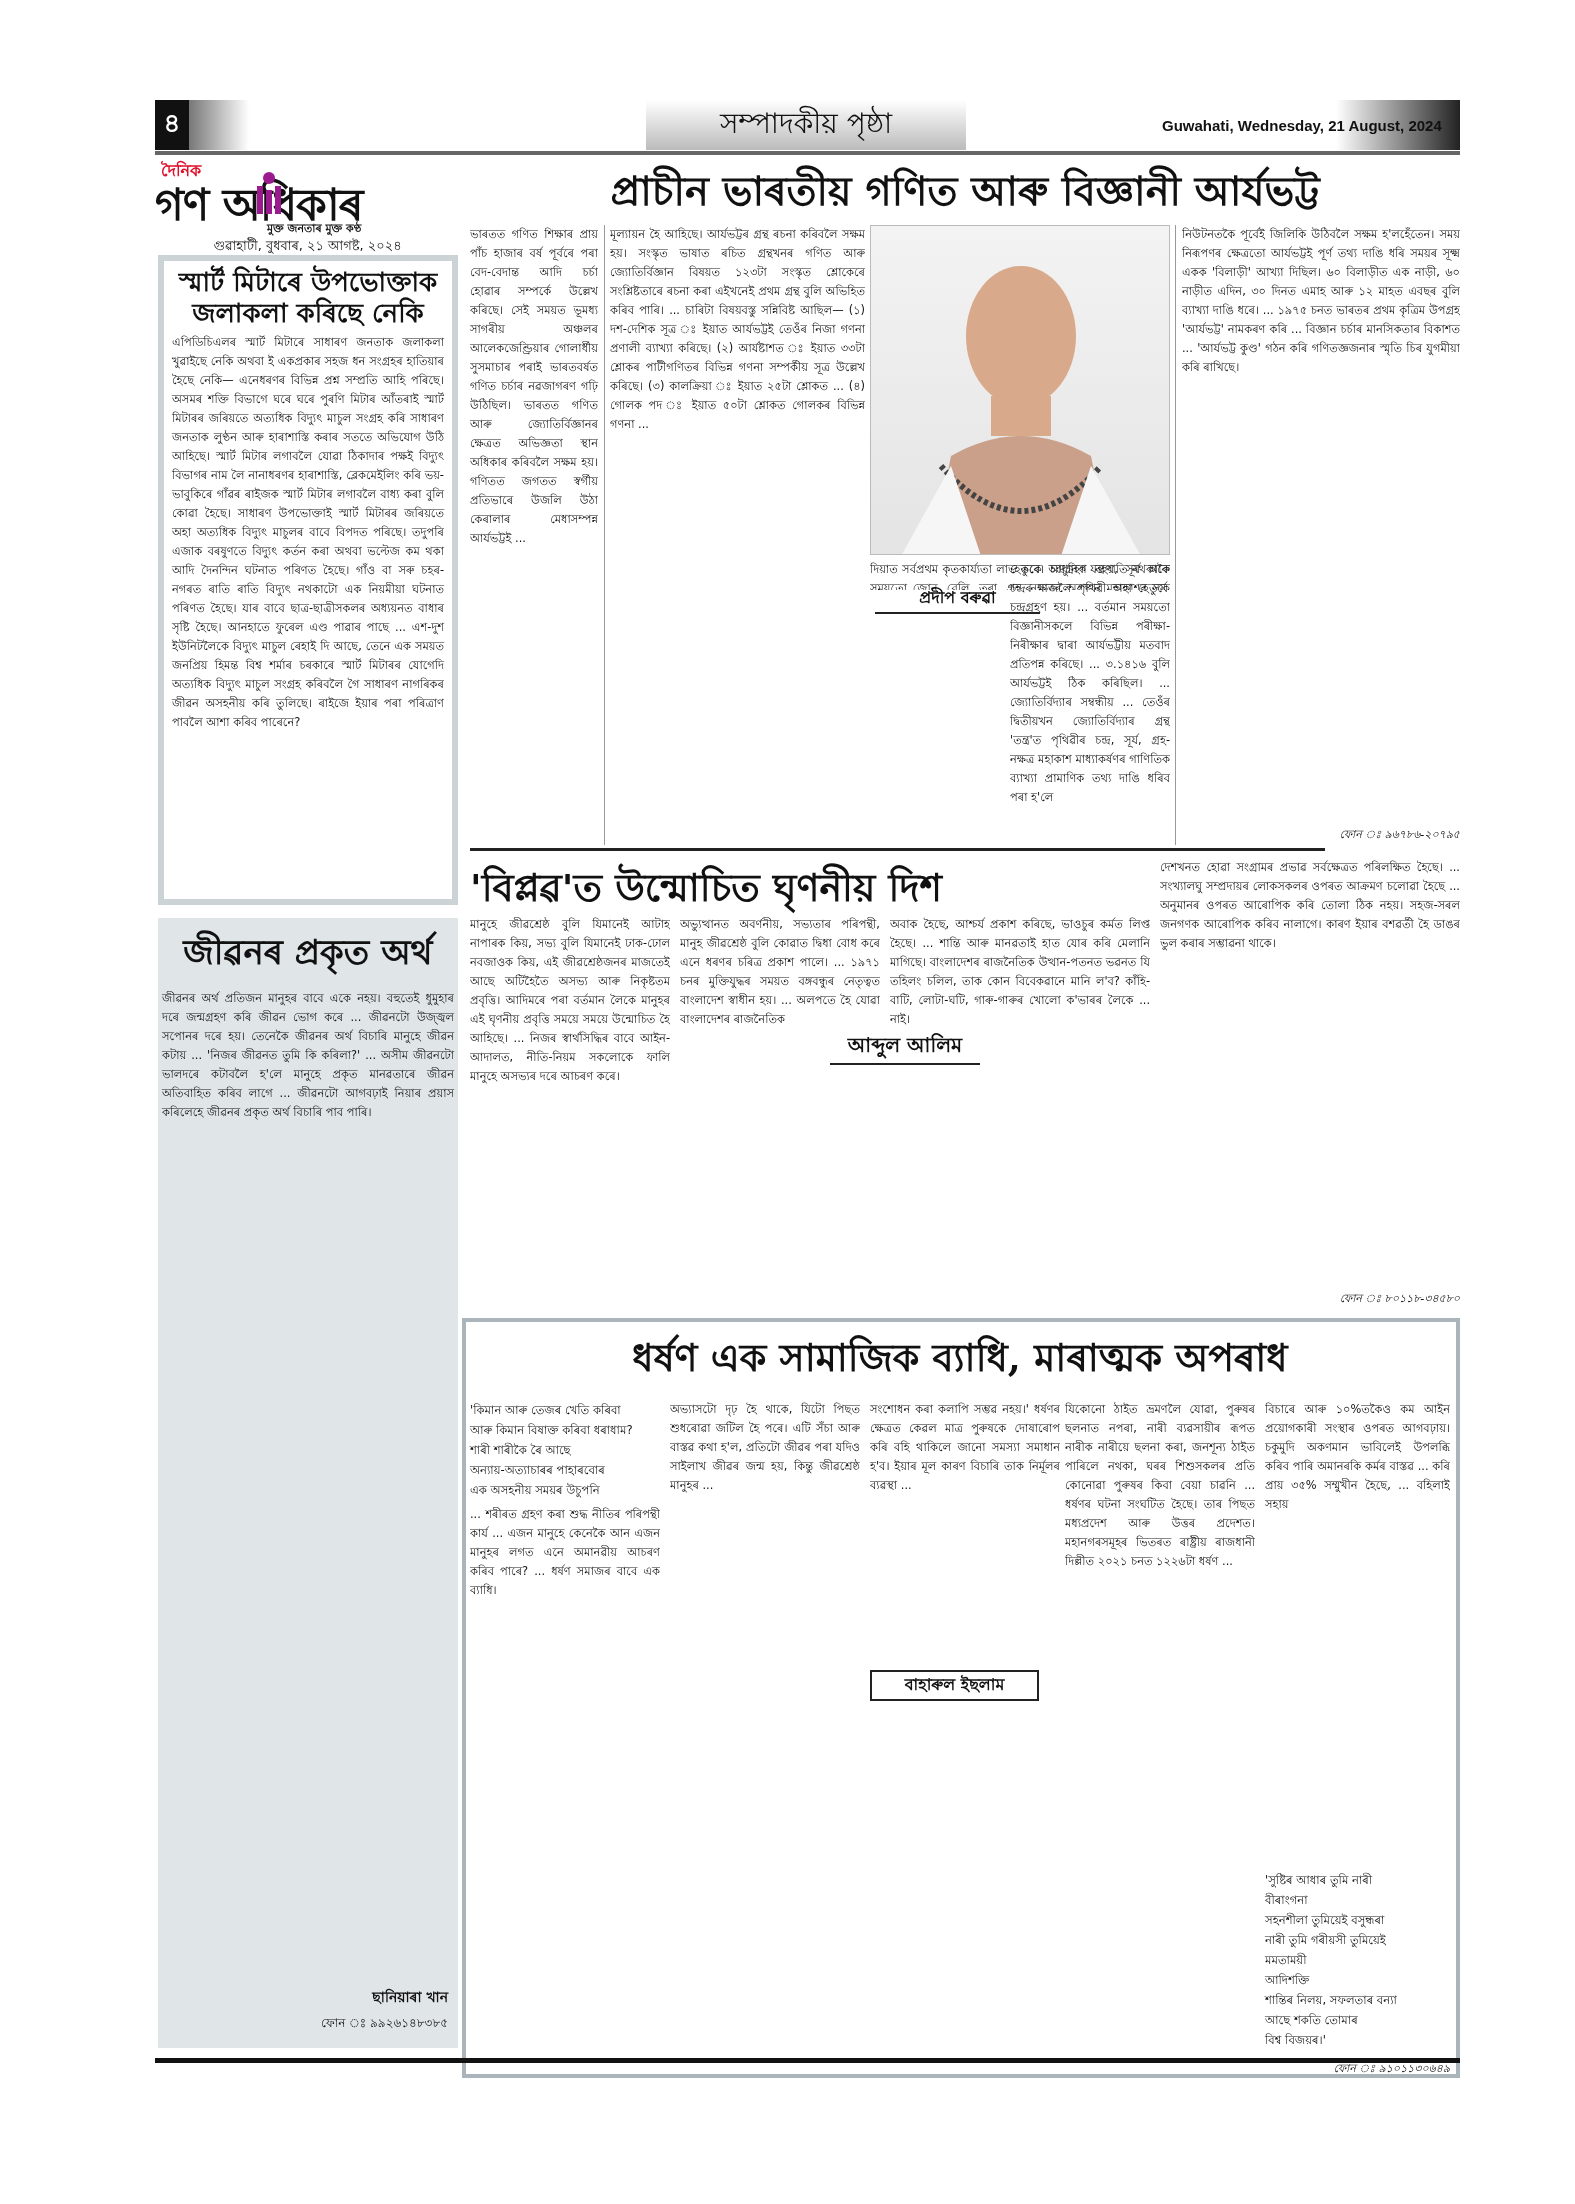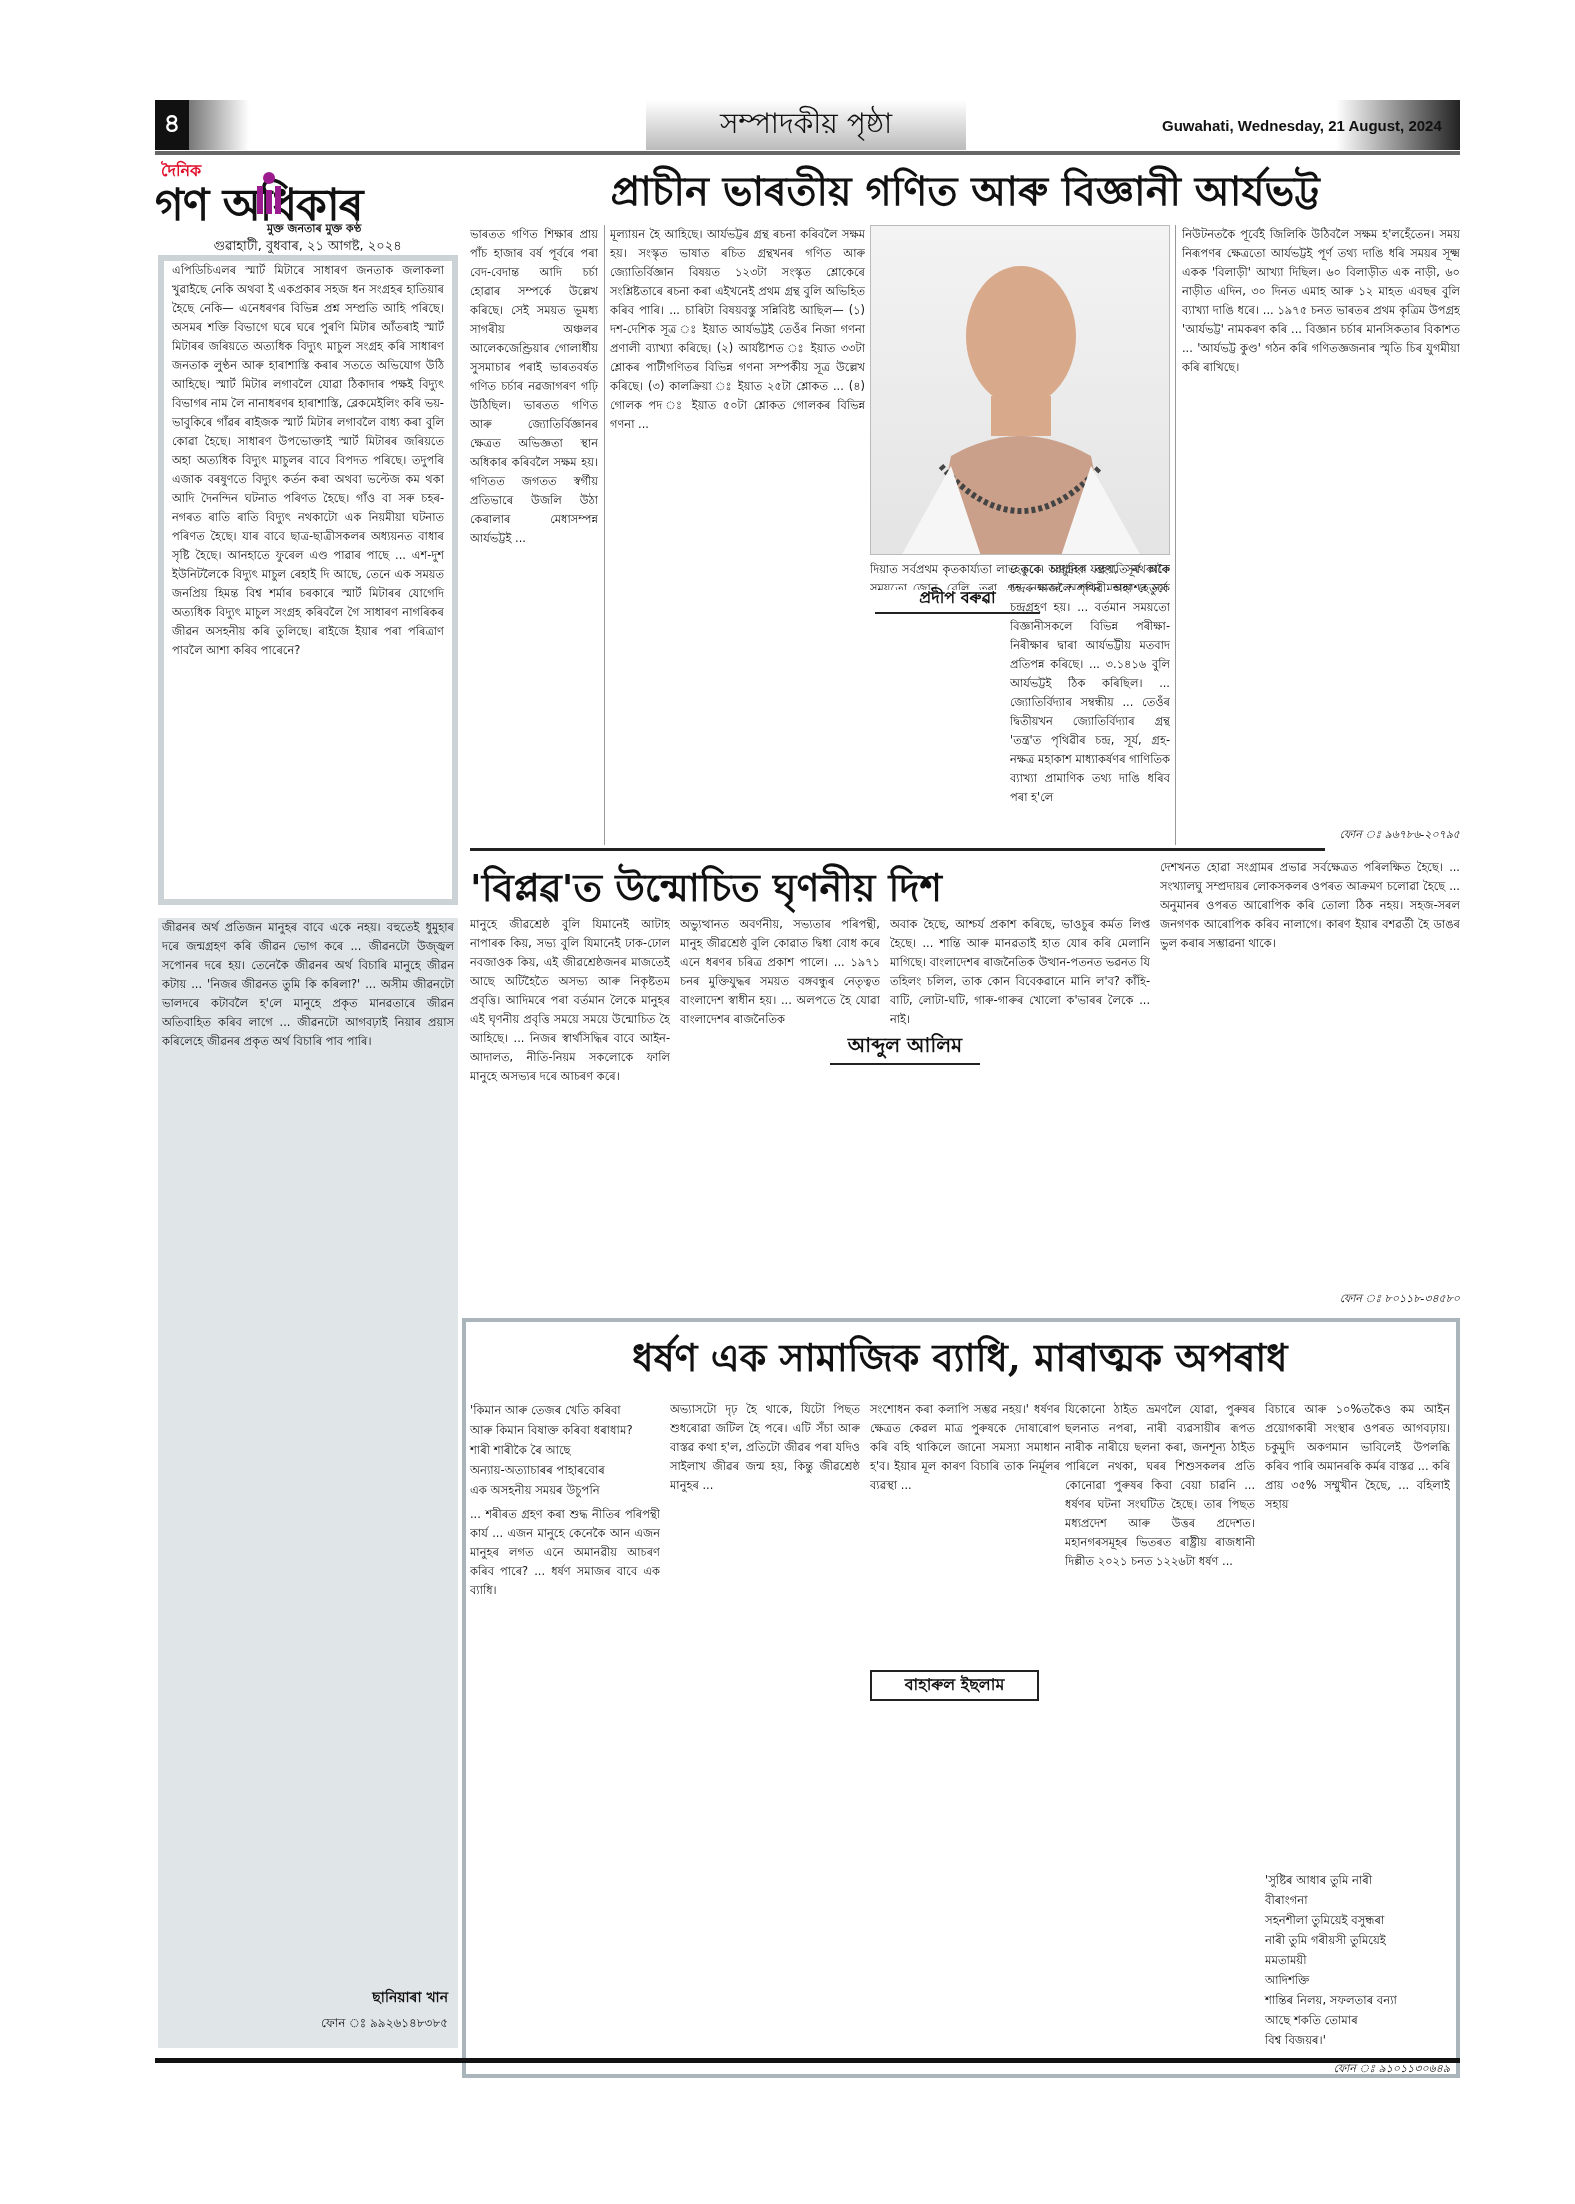--- a/index.html
+++ b/index.html
@@ -58,24 +58,26 @@
     <circle cx="16" cy="6" r="6" fill="#9b1b8e"></circle>
     <rect x="4" y="14" width="6" height="28" fill="#9b1b8e"></rect>
     <rect x="13" y="18" width="6" height="24" fill="#9b1b8e"></rect>
     <rect x="22" y="14" width="6" height="28" fill="#9b1b8e"></rect>
   </svg>
   <span class="tag">মুক্ত জনতাৰ মুক্ত কণ্ঠ</span>
 </div>
 <div class="abs mast-date">গুৱাহাটী, বুধবাৰ, ২১ আগষ্ট, ২০২৪</div>
 
 <div class="abs box1">
+  <h2>স্মাৰ্ট মিটাৰে উপভোক্তাক জলাকলা কৰিছে নেকি</h2>
   <div class="col">এপিডিচিএলৰ স্মাৰ্ট মিটাৰে সাধাৰণ জনতাক জলাকলা খুৱাইছে নেকি অথবা ই একপ্ৰকাৰ সহজ ধন সংগ্ৰহৰ হাতিয়াৰ হৈছে নেকি— এনেধৰণৰ বিভিন্ন প্ৰশ্ন সম্প্ৰতি আহি পৰিছে। অসমৰ শক্তি বিভাগে ঘৰে ঘৰে পুৰণি মিটাৰ আঁতৰাই স্মাৰ্ট মিটাৰৰ জৰিয়তে অত্যধিক বিদ্যুৎ মাচুল সংগ্ৰহ কৰি সাধাৰণ জনতাক লুণ্ঠন আৰু হাৰাশাস্তি কৰাৰ সততে অভিযোগ উঠি আহিছে। স্মাৰ্ট মিটাৰ লগাবলৈ যোৱা ঠিকাদাৰ পক্ষই বিদ্যুৎ বিভাগৰ নাম লৈ নানাধৰণৰ হাৰাশাস্তি, ব্লেকমেইলিং কৰি ভয়-ভাবুকিৰে গাঁৱৰ ৰাইজক স্মাৰ্ট মিটাৰ লগাবলৈ বাধ্য কৰা বুলি কোৱা হৈছে। সাধাৰণ উপভোক্তাই স্মাৰ্ট মিটাৰৰ জৰিয়তে অহা অত্যধিক বিদ্যুৎ মাচুলৰ বাবে বিপদত পৰিছে। তদুপৰি এজাক বৰষুণতে বিদ্যুৎ কৰ্তন কৰা অথবা ভল্টেজ কম থকা আদি দৈনন্দিন ঘটনাত পৰিণত হৈছে। গাঁও বা সৰু চহৰ-নগৰত ৰাতি ৰাতি বিদ্যুৎ নথকাটো এক নিয়মীয়া ঘটনাত পৰিণত হৈছে। যাৰ বাবে ছাত্ৰ-ছাত্ৰীসকলৰ অধ্যয়নত বাধাৰ সৃষ্টি হৈছে। আনহাতে ফুৰেল এণ্ড পাৱাৰ পাছে ... এশ-দুশ ইউনিটলৈকে বিদ্যুৎ মাচুল ৰেহাই দি আছে, তেনে এক সময়ত জনপ্ৰিয় হিমন্ত বিশ্ব শৰ্মাৰ চৰকাৰে স্মাৰ্ট মিটাৰৰ যোগেদি অত্যধিক বিদ্যুৎ মাচুল সংগ্ৰহ কৰিবলৈ গৈ সাধাৰণ নাগৰিকৰ জীৱন অসহনীয় কৰি তুলিছে। ৰাইজে ইয়াৰ পৰা পৰিত্ৰাণ পাবলৈ আশা কৰিব পাৰেনে?</div>
 </div>
 
 <div class="abs box2">
+  <h2>জীৱনৰ প্ৰকৃত অৰ্থ</h2>
   <div class="col">জীৱনৰ অৰ্থ প্ৰতিজন মানুহৰ বাবে একে নহয়। বহুতেই ধুমুহাৰ দৰে জন্মগ্ৰহণ কৰি জীৱন ভোগ কৰে ... জীৱনটো উজ্জ্বল সপোনৰ দৰে হয়। তেনেকৈ জীৱনৰ অৰ্থ বিচাৰি মানুহে জীৱন কটায় ... 'নিজৰ জীৱনত তুমি কি কৰিলা?' ... অসীম জীৱনটো ভালদৰে কটাবলৈ হ'লে মানুহে প্ৰকৃত মানৱতাৰে জীৱন অতিবাহিত কৰিব লাগে ... জীৱনটো আগবঢ়াই নিয়াৰ প্ৰয়াস কৰিলেহে জীৱনৰ প্ৰকৃত অৰ্থ বিচাৰি পাব পাৰি।</div>
   <div class="byline">ছানিয়াৰা খান</div>
   <div class="phone">ফোন ঃ ৯৯২৬১৪৮৩৮৫</div>
 </div>
 
 <div class="abs h1main">প্ৰাচীন ভাৰতীয় গণিত আৰু বিজ্ঞানী আৰ্যভট্ট</div>
 <div class="abs col" style="left:470px;top:225px;width:128px;height:620px;">ভাৰতত গণিত শিক্ষাৰ প্ৰায় পাঁচ হাজাৰ বৰ্ষ পূৰ্বৰে পৰা বেদ-বেদান্ত আদি চৰ্চা হোৱাৰ সম্পৰ্কে উল্লেখ কৰিছে। সেই সময়ত ভূমধ্য সাগৰীয় অঞ্চলৰ আলেকজেণ্ড্ৰিয়াৰ গোলাৰ্ধীয় সুসমাচাৰ পৰাই ভাৰতবৰ্ষত গণিত চৰ্চাৰ নৱজাগৰণ গঢ়ি উঠিছিল। ভাৰতত গণিত আৰু জ্যোতিৰ্বিজ্ঞানৰ ক্ষেত্ৰত অভিজ্ঞতা স্থান অধিকাৰ কৰিবলৈ সক্ষম হয়। গণিতত জগতত স্বৰ্গীয় প্ৰতিভাৰে উজলি উঠা কেৰালাৰ মেধাসম্পন্ন আৰ্যভট্টই ...</div>
 <div class="abs vrule" style="left:604px;top:225px;height:620px;"></div>
 <div class="abs col" style="left:610px;top:225px;width:255px;height:620px;">মূল্যায়ন হৈ আহিছে। আৰ্যভট্টৰ গ্ৰন্থ ৰচনা কৰিবলৈ সক্ষম হয়। সংস্কৃত ভাষাত ৰচিত গ্ৰন্থখনৰ গণিত আৰু জ্যোতিৰ্বিজ্ঞান বিষয়ত ১২৩টা সংস্কৃত শ্লোকেৰে সংশ্লিষ্টতাৰে ৰচনা কৰা এইখনেই প্ৰথম গ্ৰন্থ বুলি অভিহিত কৰিব পাৰি। ... চাৰিটা বিষয়বস্তু সন্নিবিষ্ট আছিল— (১) দশ-দেশিক সূত্ৰ ঃ ইয়াত আৰ্যভট্টই তেওঁৰ নিজা গণনা প্ৰণালী ব্যাখ্যা কৰিছে। (২) আৰ্যষ্টাশত ঃ ইয়াত ৩৩টা শ্লোকৰ পাটীগণিতৰ বিভিন্ন গণনা সম্পৰ্কীয় সূত্ৰ উল্লেখ কৰিছে। (৩) কালক্ৰিয়া ঃ ইয়াত ২৫টা শ্লোকত ... (৪) গোলক পদ ঃ ইয়াত ৫০টা শ্লোকত গোলকৰ বিভিন্ন গণনা ...</div>
 <div class="abs portrait">

